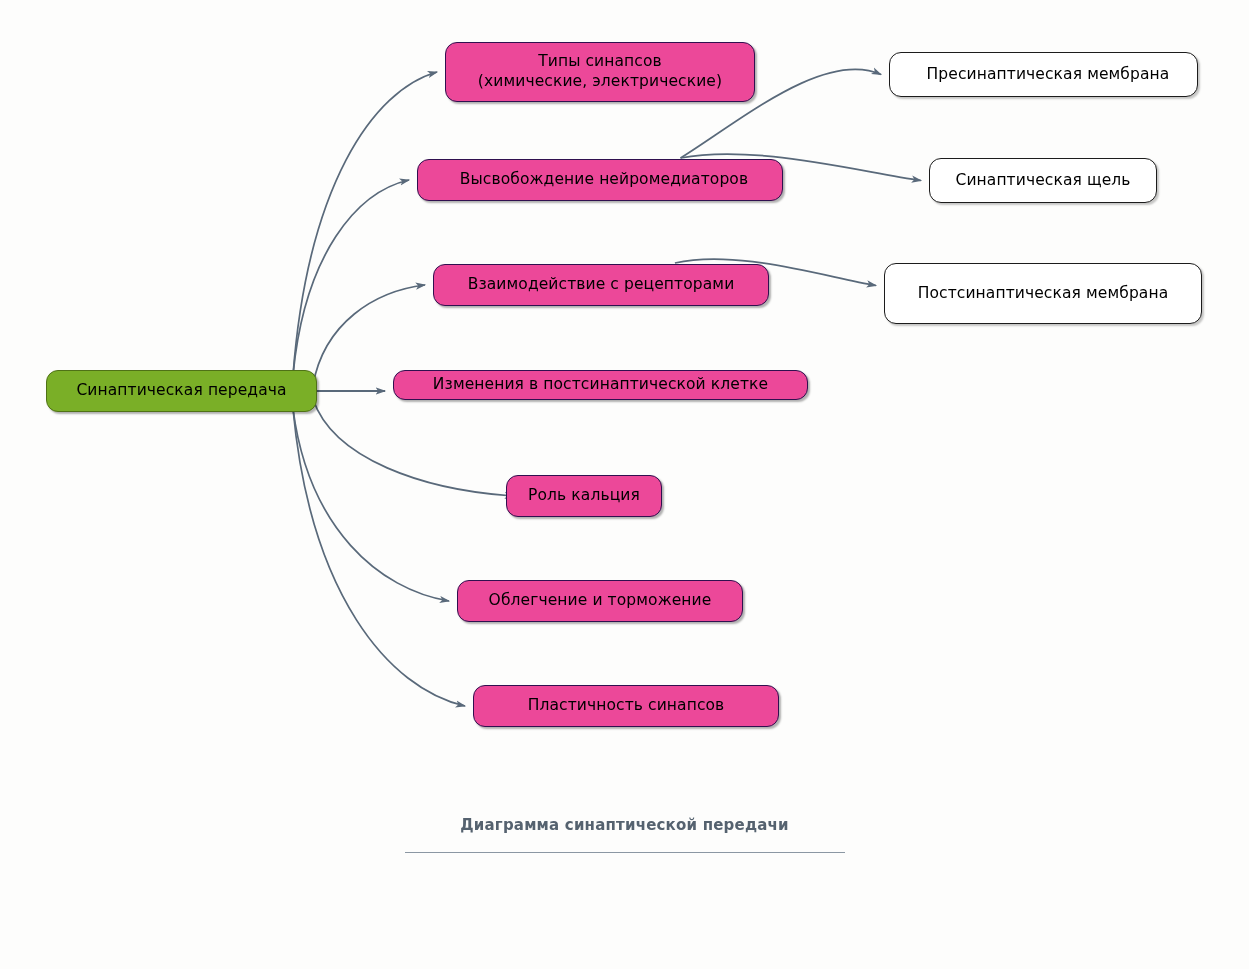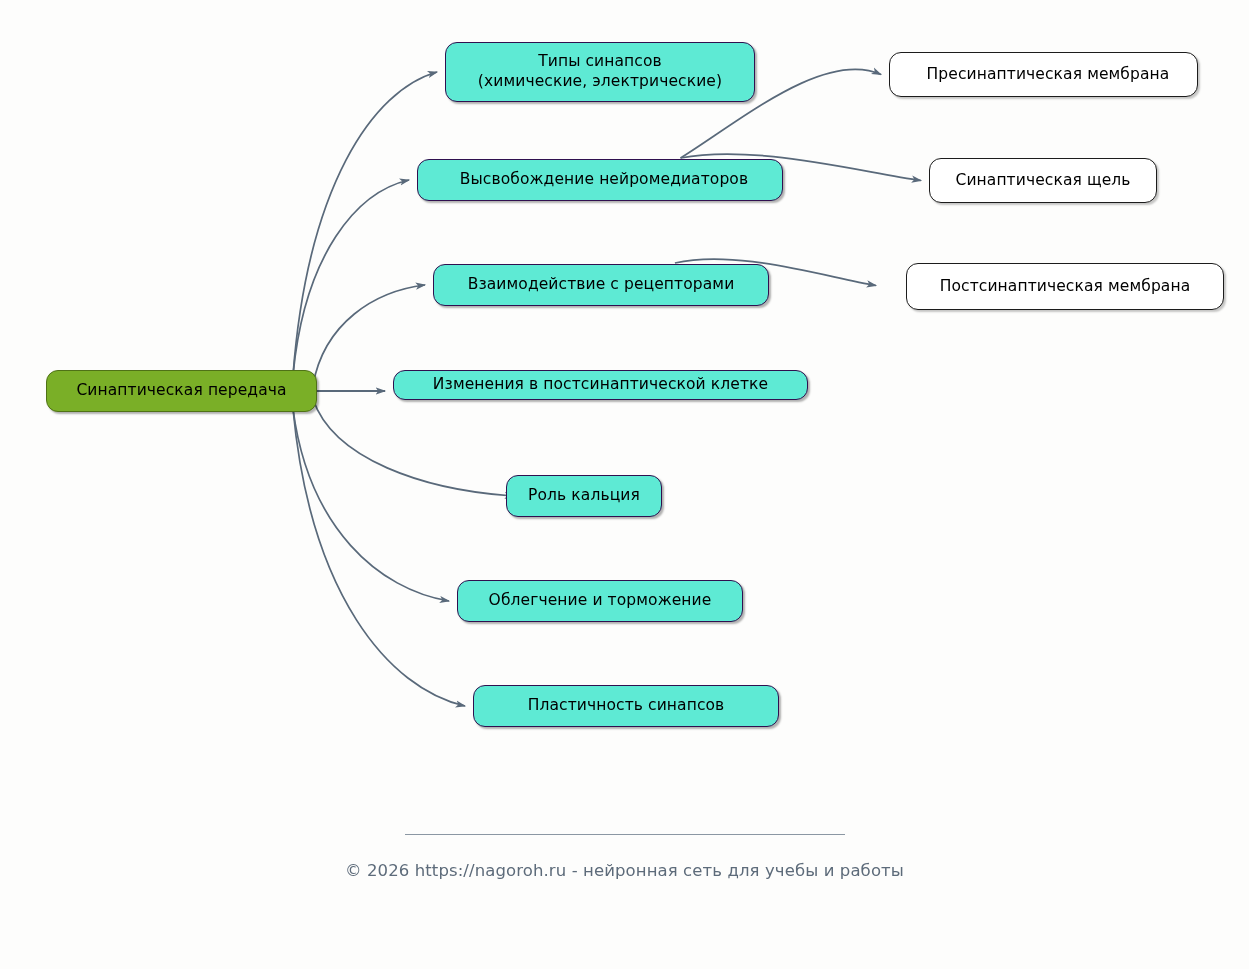--- a/index.html
+++ b/index.html
@@ -40,21 +40,21 @@
     letter-spacing: 0.1px;
     color: #000000;
     white-space: pre;
     box-shadow: 2px 2px 2px rgba(0,0,0,0.30);
   }
   .node.root {
     background: #7aaf27;
     border: 1.4px solid #4f7216;
   }
   .node.purple {
-    background: #5eead4;
+    background: #ec4899;
     border: 1.4px solid #30104f;
   }
   .node.plain {
     background: #ffffff;
     border: 1.6px solid #1c1c1c;
     box-shadow: 2px 2px 2px rgba(0,0,0,0.22);
   }
   #footer {
     position: absolute;
     left: 0;
@@ -108,20 +108,20 @@
       <div class="node purple" style="left: 445px; top: 42px; width: 310px; height: 60px;">Типы синапсов
 (химические, электрические)</div>
       <div class="node purple" style="left: 417px; top: 159px; width: 366px; height: 42px; padding-left: 8px;">Высвобождение нейромедиаторов</div>
       <div class="node purple" style="left: 433px; top: 264px; width: 336px; height: 42px;">Взаимодействие с рецепторами</div>
       <div class="node purple" style="left: 393px; top: 370px; width: 415px; height: 30px;">Изменения в постсинаптической клетке</div>
       <div class="node purple" style="left: 506px; top: 475px; width: 156px; height: 42px;">Роль кальция</div>
       <div class="node purple" style="left: 457px; top: 580px; width: 286px; height: 42px;">Облегчение и торможение</div>
       <div class="node purple" style="left: 473px; top: 685px; width: 306px; height: 42px;">Пластичность синапсов</div>
       <div class="node plain" style="left: 889px; top: 52px; width: 309px; height: 45px; padding-left: 9px;">Пресинаптическая мембрана</div>
       <div class="node plain" style="left: 929px; top: 158px; width: 228px; height: 45px;">Синаптическая щель</div>
-      <div class="node plain" style="left: 906px; top: 263px; width: 318px; height: 47px;">Постсинаптическая мембрана</div>
+      <div class="node plain" style="left: 884px; top: 263px; width: 318px; height: 61px;">Постсинаптическая мембрана</div>
     </div>
 </div>
 
 <div id="footer" style="top: 816px;">
+  <div id="footer-title">Диаграмма синаптической передачи</div>
   <div id="footer-rule"></div>
-  <div id="footer-copy">© 2026 https://nagoroh.ru - нейронная сеть для учебы и работы</div>
 </div>
 
 </body></html>

